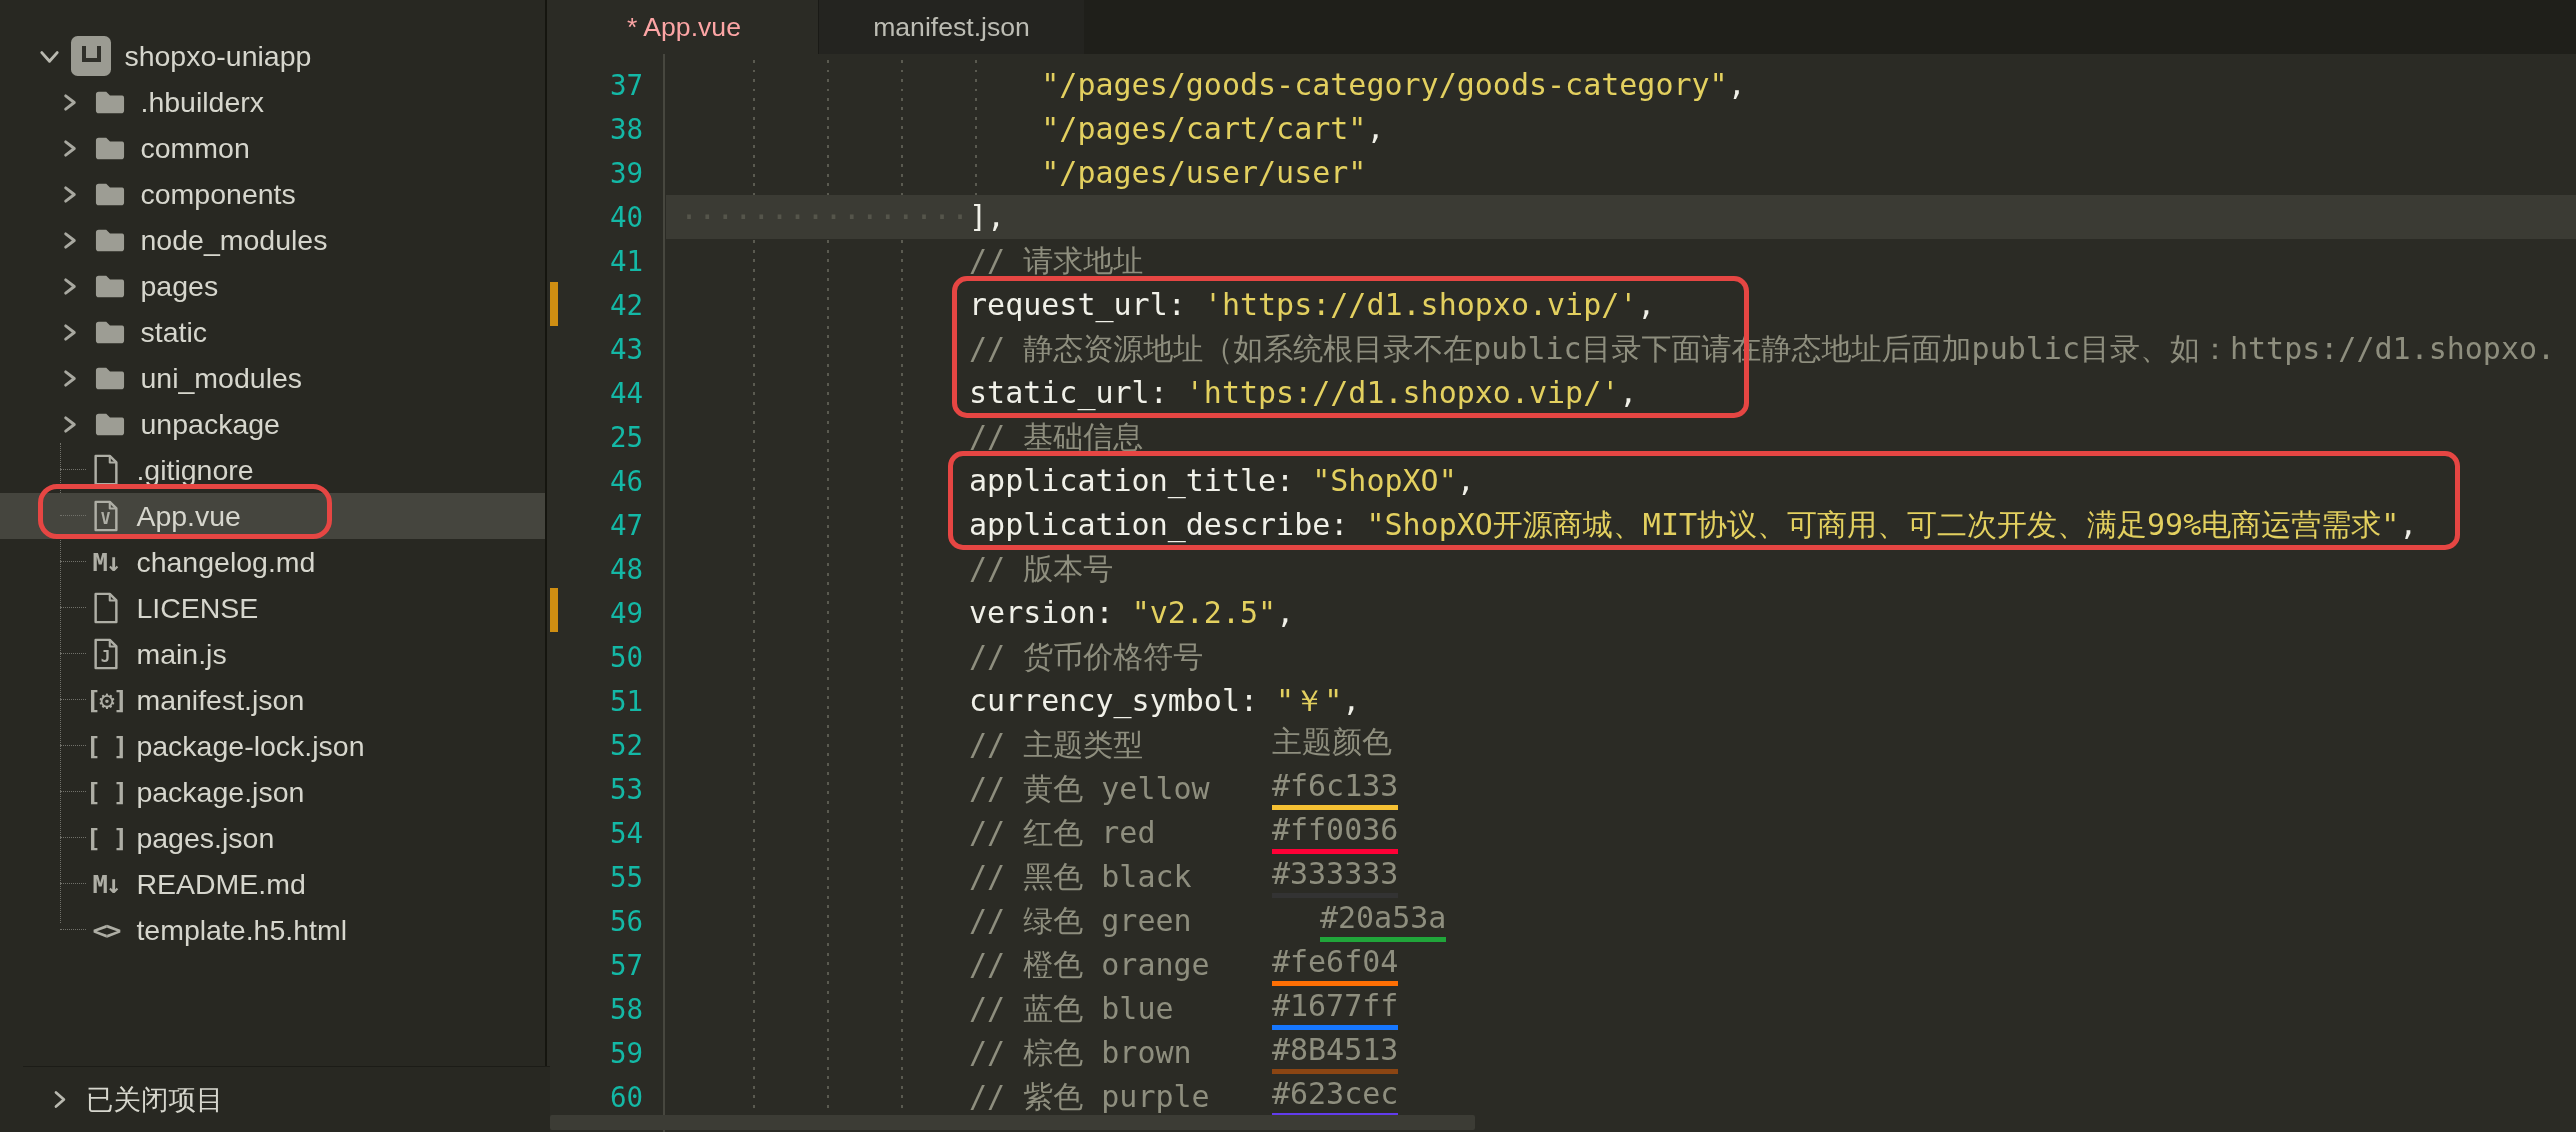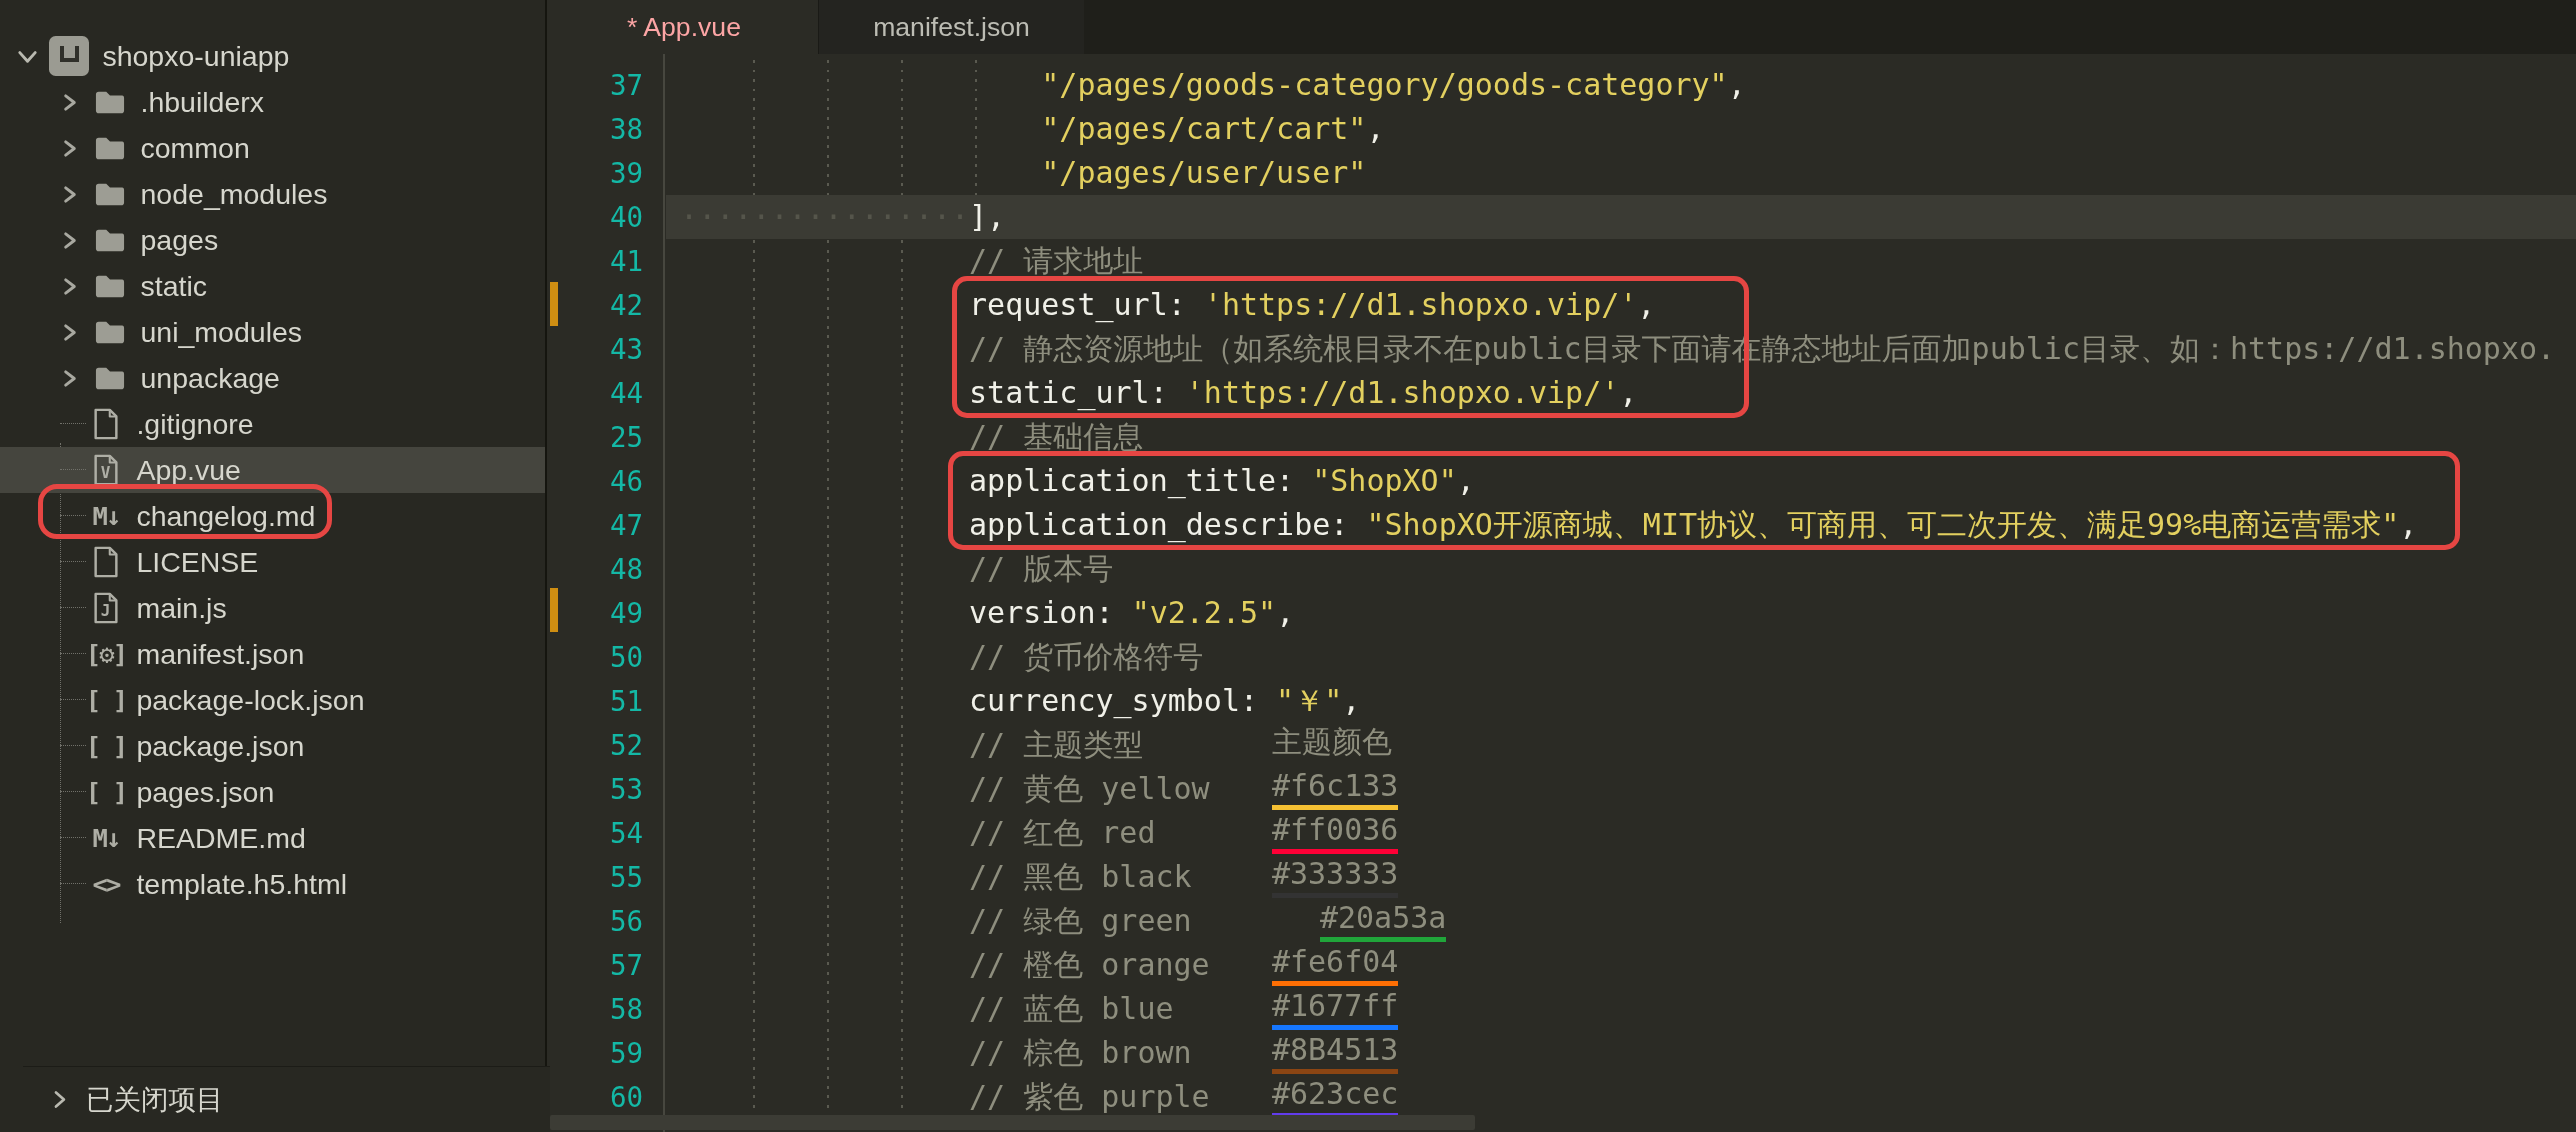--- a/index.html
+++ b/index.html
@@ -12,21 +12,21 @@
   }
   
   #sidebar {
     position:absolute; left:0; top:0; width:547px; height:1132px;
     background:#282822; border-right:2.8px solid #15150f;
   }
   #tree { position:absolute; left:0; top:0; right:0; height:1066px; padding-top:33px; overflow:hidden; }
   .trow { position:relative; display:flex; align-items:center; height:46px; color:#d6d6cd; font-size:28.5px; white-space:nowrap; }
   .trow.selected { background:#45453e; }
   .trow .chev { display:flex; width:28.5px; justify-content:center; margin-right:7.6px; flex:none; }
-  .row-project { padding-left:13px; }
+  .row-project { padding-left:2px;margin-left:33px; }
   .row-folder  { padding-left:55px; }
   .row-file    { padding-left:87px; }
   .row-file .fstub { position:absolute; left:60px; top:22px; width:25.6px; border-top:1.9px dotted #71716a; }
   #tree-guide { position:absolute; left:60px; top:443px; height:480px; border-left:1.9px dotted #71716a; }
   .proj-icon { width:40px; height:40px; background:#9b9b92; border-radius:6.6px; margin-right:13.3px; flex:none;
                display:flex; align-items:flex-start; justify-content:center; }
   .proj-icon .u { width:19px; height:16px; margin-top:10.4px; border:4.7px solid #30302a; border-top:none; }
   .icon-box { width:38px; margin-right:11.4px; flex:none; display:flex; justify-content:center; align-items:center; }
   .glyph-icon { font-family:"DejaVu Sans Mono", "Liberation Mono", monospace; font-size:25.6px; font-weight:bold; color:#aeaea5; letter-spacing:-1.9px; }
   #file-annotation {
@@ -131,20 +131,33 @@
             <span class="chev">
               <svg width="23" height="23" viewBox="0 0 24 24">
                 <polyline points="8,5 17,12 8,19" fill="none" stroke="#a8a8a0" stroke-width="3" stroke-linecap="round" stroke-linejoin="round"></polyline>
               </svg>
             </span>
             <span class="icon-box">
               <svg width="34" height="30" viewBox="0 0 36 32">
                 <path d="M3 8 Q3 5 6 5 L14 5 L18 9 L31 9 Q33 9 33 12 L33 25 Q33 28 30 28 L6 28 Q3 28 3 25 Z" fill="#9d9d94"></path>
               </svg>
             </span>
+            <span>components</span>
+          </div>
+          <div class="trow row-folder">
+            <span class="chev">
+              <svg width="23" height="23" viewBox="0 0 24 24">
+                <polyline points="8,5 17,12 8,19" fill="none" stroke="#a8a8a0" stroke-width="3" stroke-linecap="round" stroke-linejoin="round"></polyline>
+              </svg>
+            </span>
+            <span class="icon-box">
+              <svg width="34" height="30" viewBox="0 0 36 32">
+                <path d="M3 8 Q3 5 6 5 L14 5 L18 9 L31 9 Q33 9 33 12 L33 25 Q33 28 30 28 L6 28 Q3 28 3 25 Z" fill="#9d9d94"></path>
+              </svg>
+            </span>
             <span>node_modules</span>
           </div>
           <div class="trow row-folder">
             <span class="chev">
               <svg width="23" height="23" viewBox="0 0 24 24">
                 <polyline points="8,5 17,12 8,19" fill="none" stroke="#a8a8a0" stroke-width="3" stroke-linecap="round" stroke-linejoin="round"></polyline>
               </svg>
             </span>
             <span class="icon-box">
               <svg width="34" height="30" viewBox="0 0 36 32">

